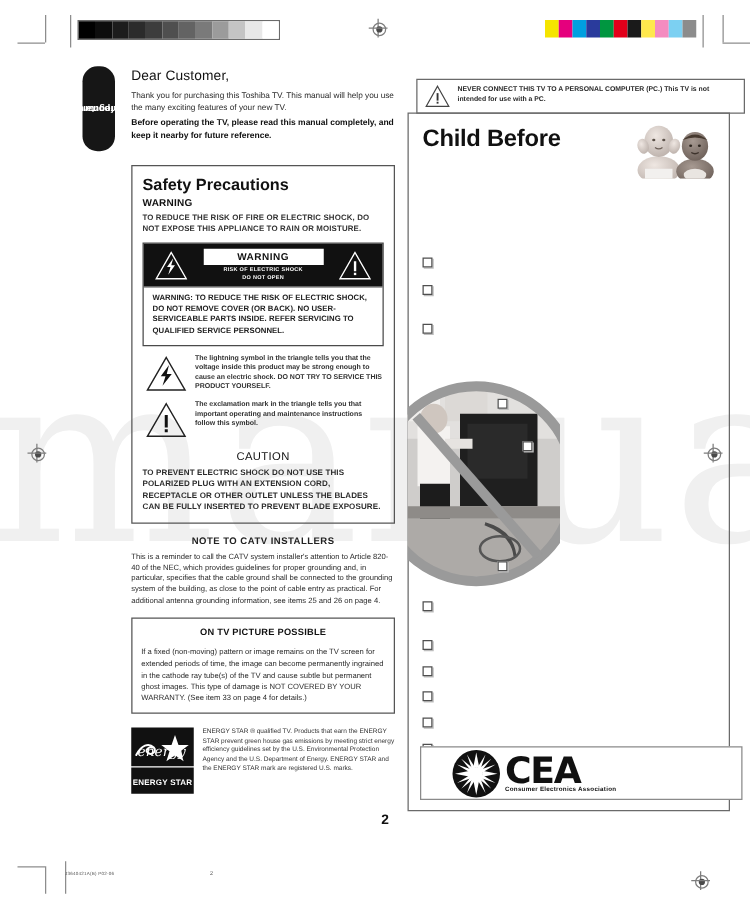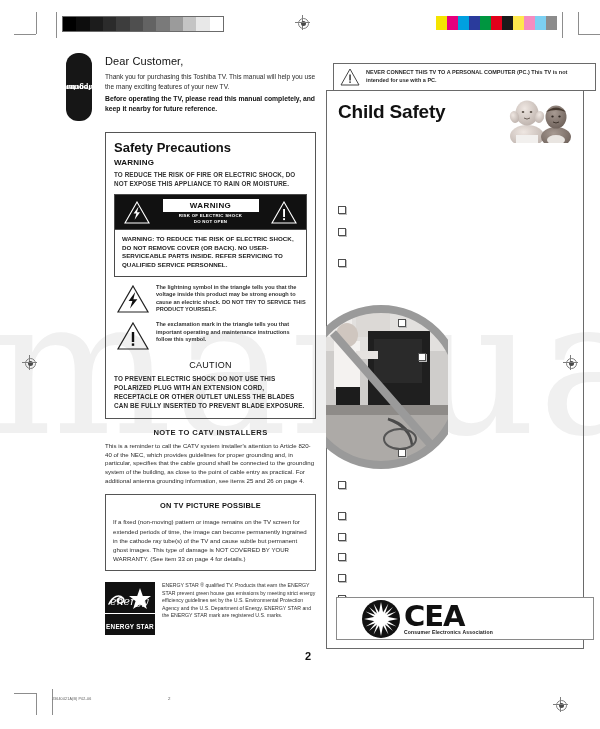--- a/index.html
+++ b/index.html
@@ -291,21 +291,21 @@
       <svg width="20" height="18" viewBox="0 0 20 18">
         <polygon points="10,1 19,17 1,17" fill="none" stroke="#444" stroke-width="1"></polygon>
         <rect x="9.3" y="6.5" width="1.5" height="6" fill="#333"></rect>
         <rect x="9.3" y="13.4" width="1.5" height="1.5" fill="#333"></rect>
       </svg>
     </div>
     <p>NEVER CONNECT THIS TV TO A PERSONAL COMPUTER (PC.) This TV is not intended for use with a PC.</p>
   </div>
 
   <div class="rightpanel">
-    <div class="cs-title">Child Safety</div>
+    <div class="cs-title">Child Before</div>
 
     <div class="babies">
       <svg width="72" height="48" viewBox="0 0 72 48">
         <defs>
           <radialGradient id="skinA" cx="40%" cy="32%" r="72%">
             <stop offset="0%" stop-color="#efe7e2"></stop>
               <stop offset="100%" stop-color="#bdb2ac"></stop>
           </radialGradient>
           <radialGradient id="skinB" cx="42%" cy="32%" r="72%">
             <stop offset="0%" stop-color="#a79a92"></stop>

